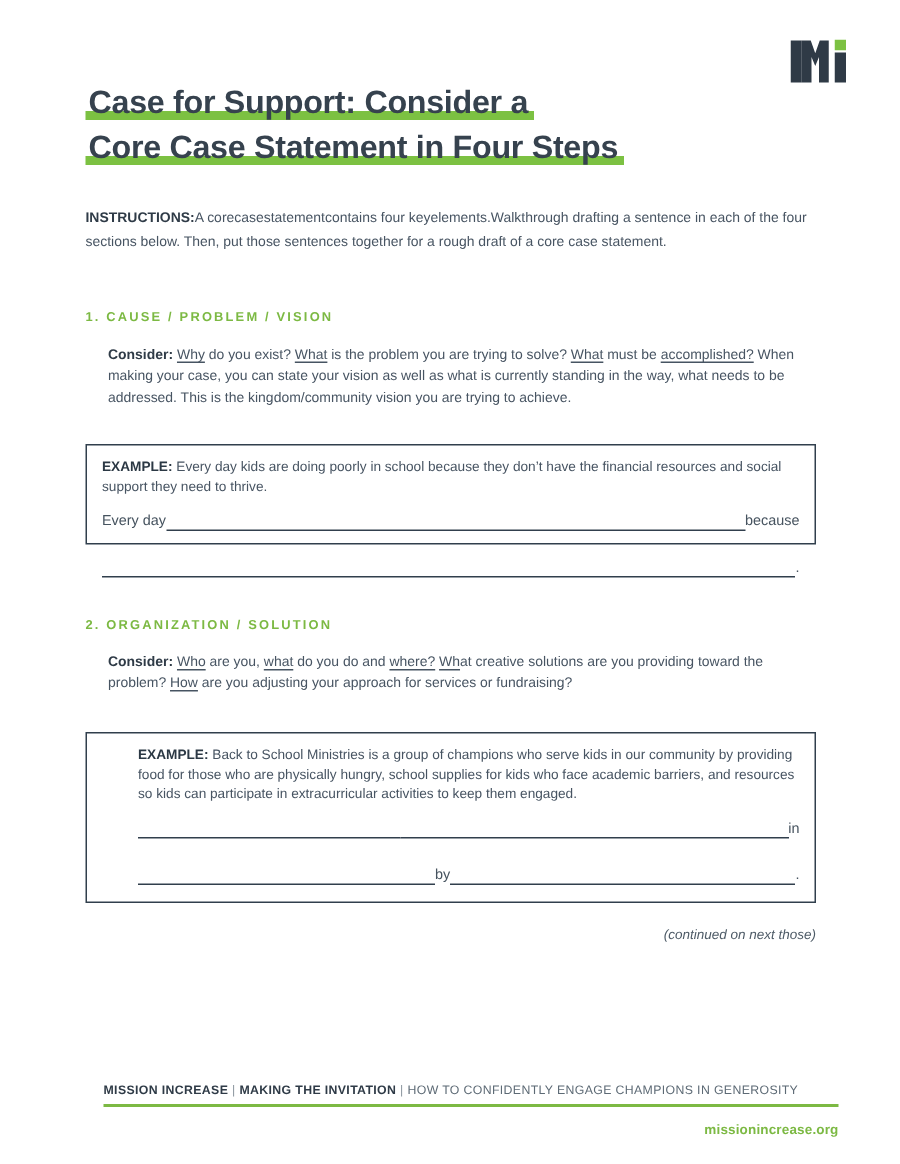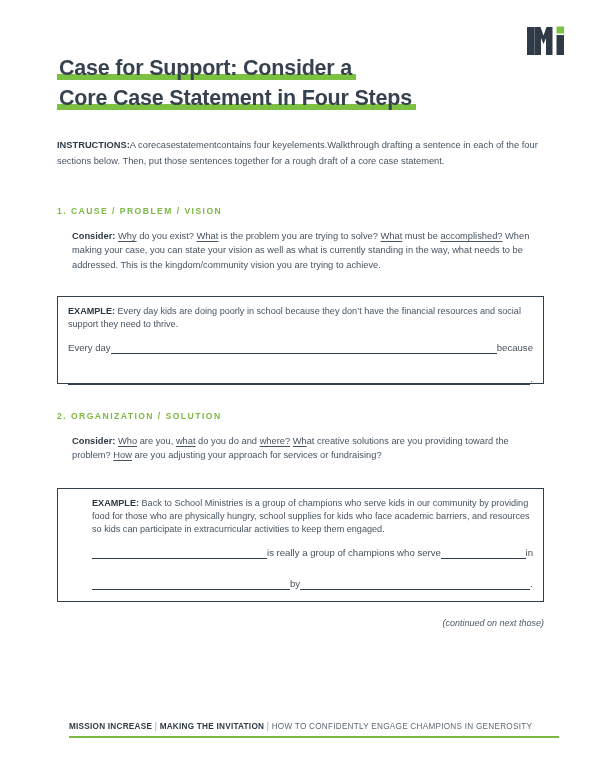--- a/index.html
+++ b/index.html
@@ -204,21 +204,21 @@
 
   <div class="instructions">
     <b>INSTRUCTIONS:</b><span>A corecasestatementcontains four keyelements.Walkthrough drafting a sentence in each of the four sections below. Then, put those sentences together for a rough draft of a core case statement.</span>
   </div>
 
   <div class="section-heading" style="top:206px">1. CAUSE / PROBLEM / VISION</div>
   <div class="consider" style="top:229px">
     <b>Consider:</b><span class="parts"><span> </span><u>Why</u><span> do you exist? </span><u>What</u><span> is the problem you are trying to solve? </span><u>What</u><span> must be </span><u>accomplished?</u><span> When making your case, you can state your vision as well as what is currently standing in the way, what needs to be addressed. This is the kingdom/community vision you are trying to achieve.</span></span>
   </div>
 
-  <div class="example-box" style="top:296px; height:88px;">
+  <div class="example-box" style="top:296px; height:67px;">
     <div class="example-text">
       <b>EXAMPLE:</b><span> Every day kids are doing poorly in school because they don’t have the financial resources and social support they need to thrive.</span>
     </div>
     <div style="margin-top:9px">
         <div class="fill-row">
           <span class="lbl">Every day</span>
           <span class="blank grow"></span>
           <span class="lbl">because</span>
         </div>
         <div class="fill-row" style="margin-top: 17px;">
@@ -233,21 +233,20 @@
     <b>Consider:</b><span class="parts"><span> </span><u>Who</u><span> are you, </span><u>what</u><span> do you do and </span><u>where?</u><span> </span><u>Wh</u><span>at creative solutions are you providing toward the problem? </span><u>How</u><span> are you adjusting your approach for services or fundraising?</span></span>
   </div>
 
   <div class="example-box" style="top:488px; height:114px;padding-left:24px;">
     <div class="example-text">
       <b>EXAMPLE:</b><span> Back to School Ministries is a group of champions who serve kids in our community by providing food for those who are physically hungry, school supplies for kids who face academic barriers, and resources so kids can participate in extracurricular activities to keep them engaged.</span>
     </div>
     <div style="margin-top:9px">
         <div class="fill-row">
           <span class="blank" style="width: 175px;"></span>
-          <span class="lbl"> is really a group of champions who serve </span>
           <span class="blank grow"></span>
           <span class="lbl">in</span>
         </div>
         <div class="fill-row" style="margin-top: 17px;">
           <span class="blank" style="width: 198px;"></span>
           <span class="lbl"> by</span>
           <span class="blank grow"></span>
           <span class="lbl">.</span>
         </div>
       </div>
@@ -257,15 +256,16 @@
 
   <div class="footer">
     <div class="footer-line">
       <span class="strong">MISSION INCREASE</span>
       <span class="sep">|</span>
       <span class="strong">MAKING THE INVITATION</span>
       <span class="sep">|</span>
       <span>HOW TO CONFIDENTLY ENGAGE CHAMPIONS IN GENEROSITY</span>
     </div>
     <div class="footer-rule"></div>
+    <div class="footer-url">missionincrease.org</div>
   </div>
 
 </div>
 
 </body></html>

